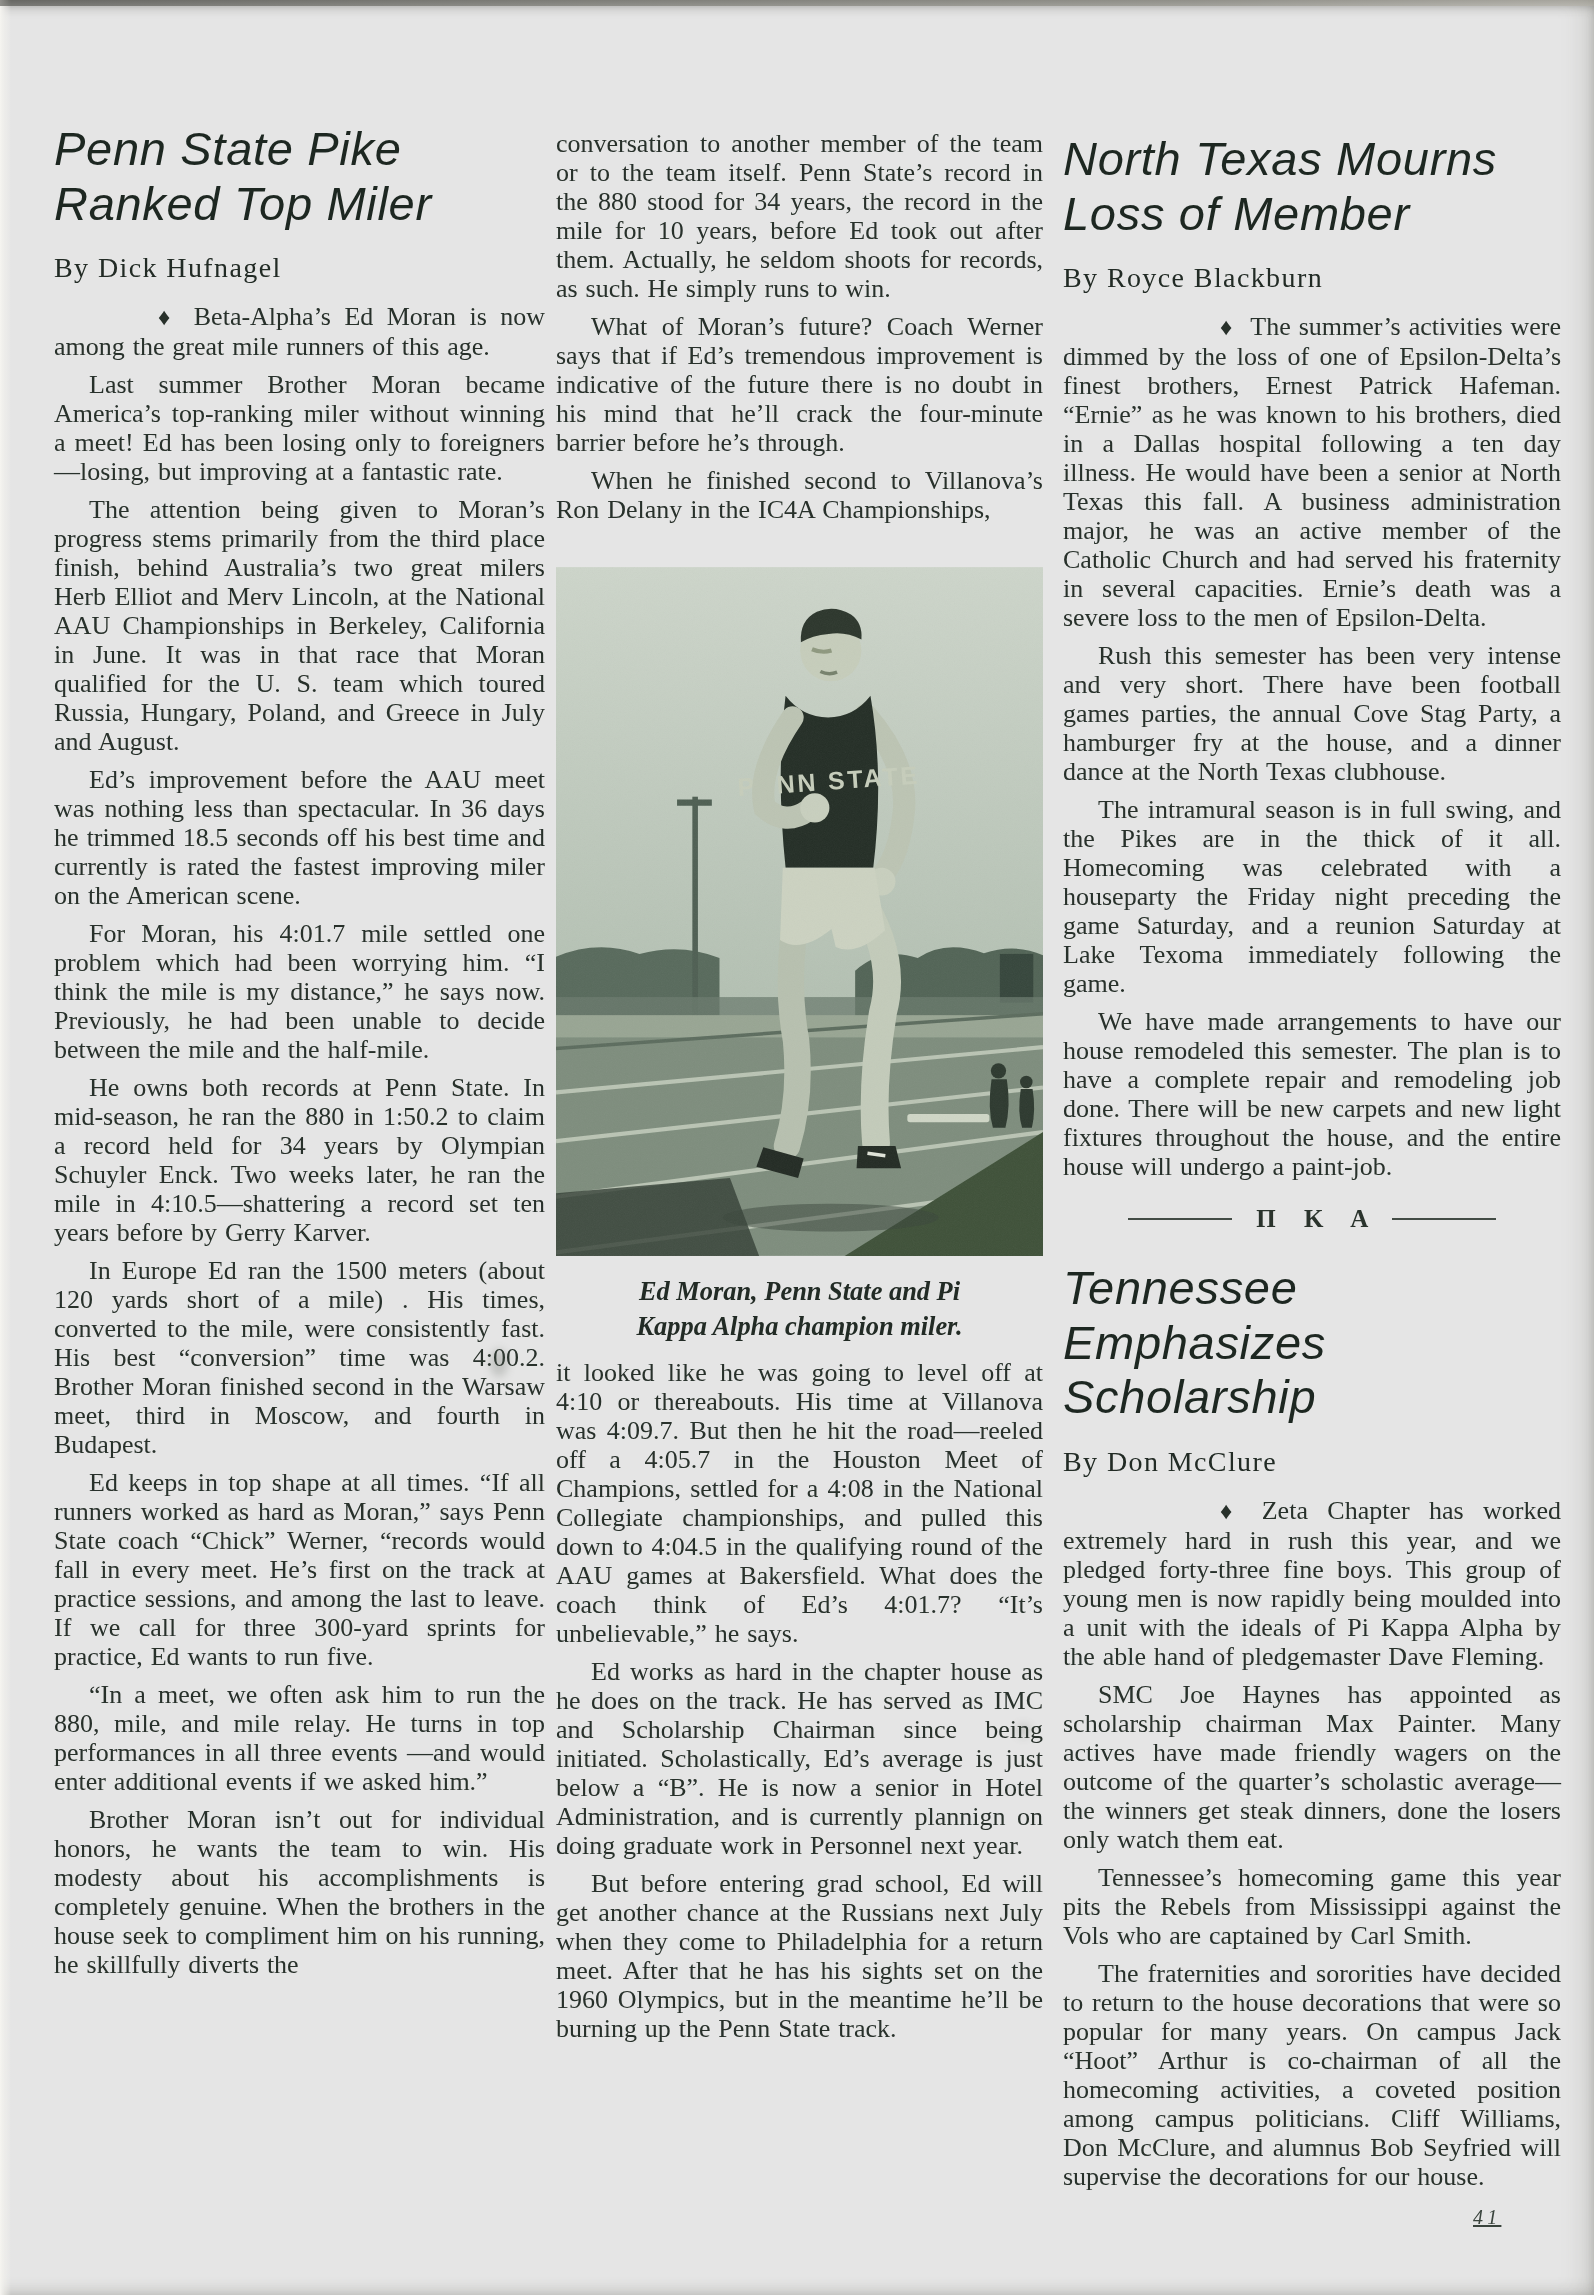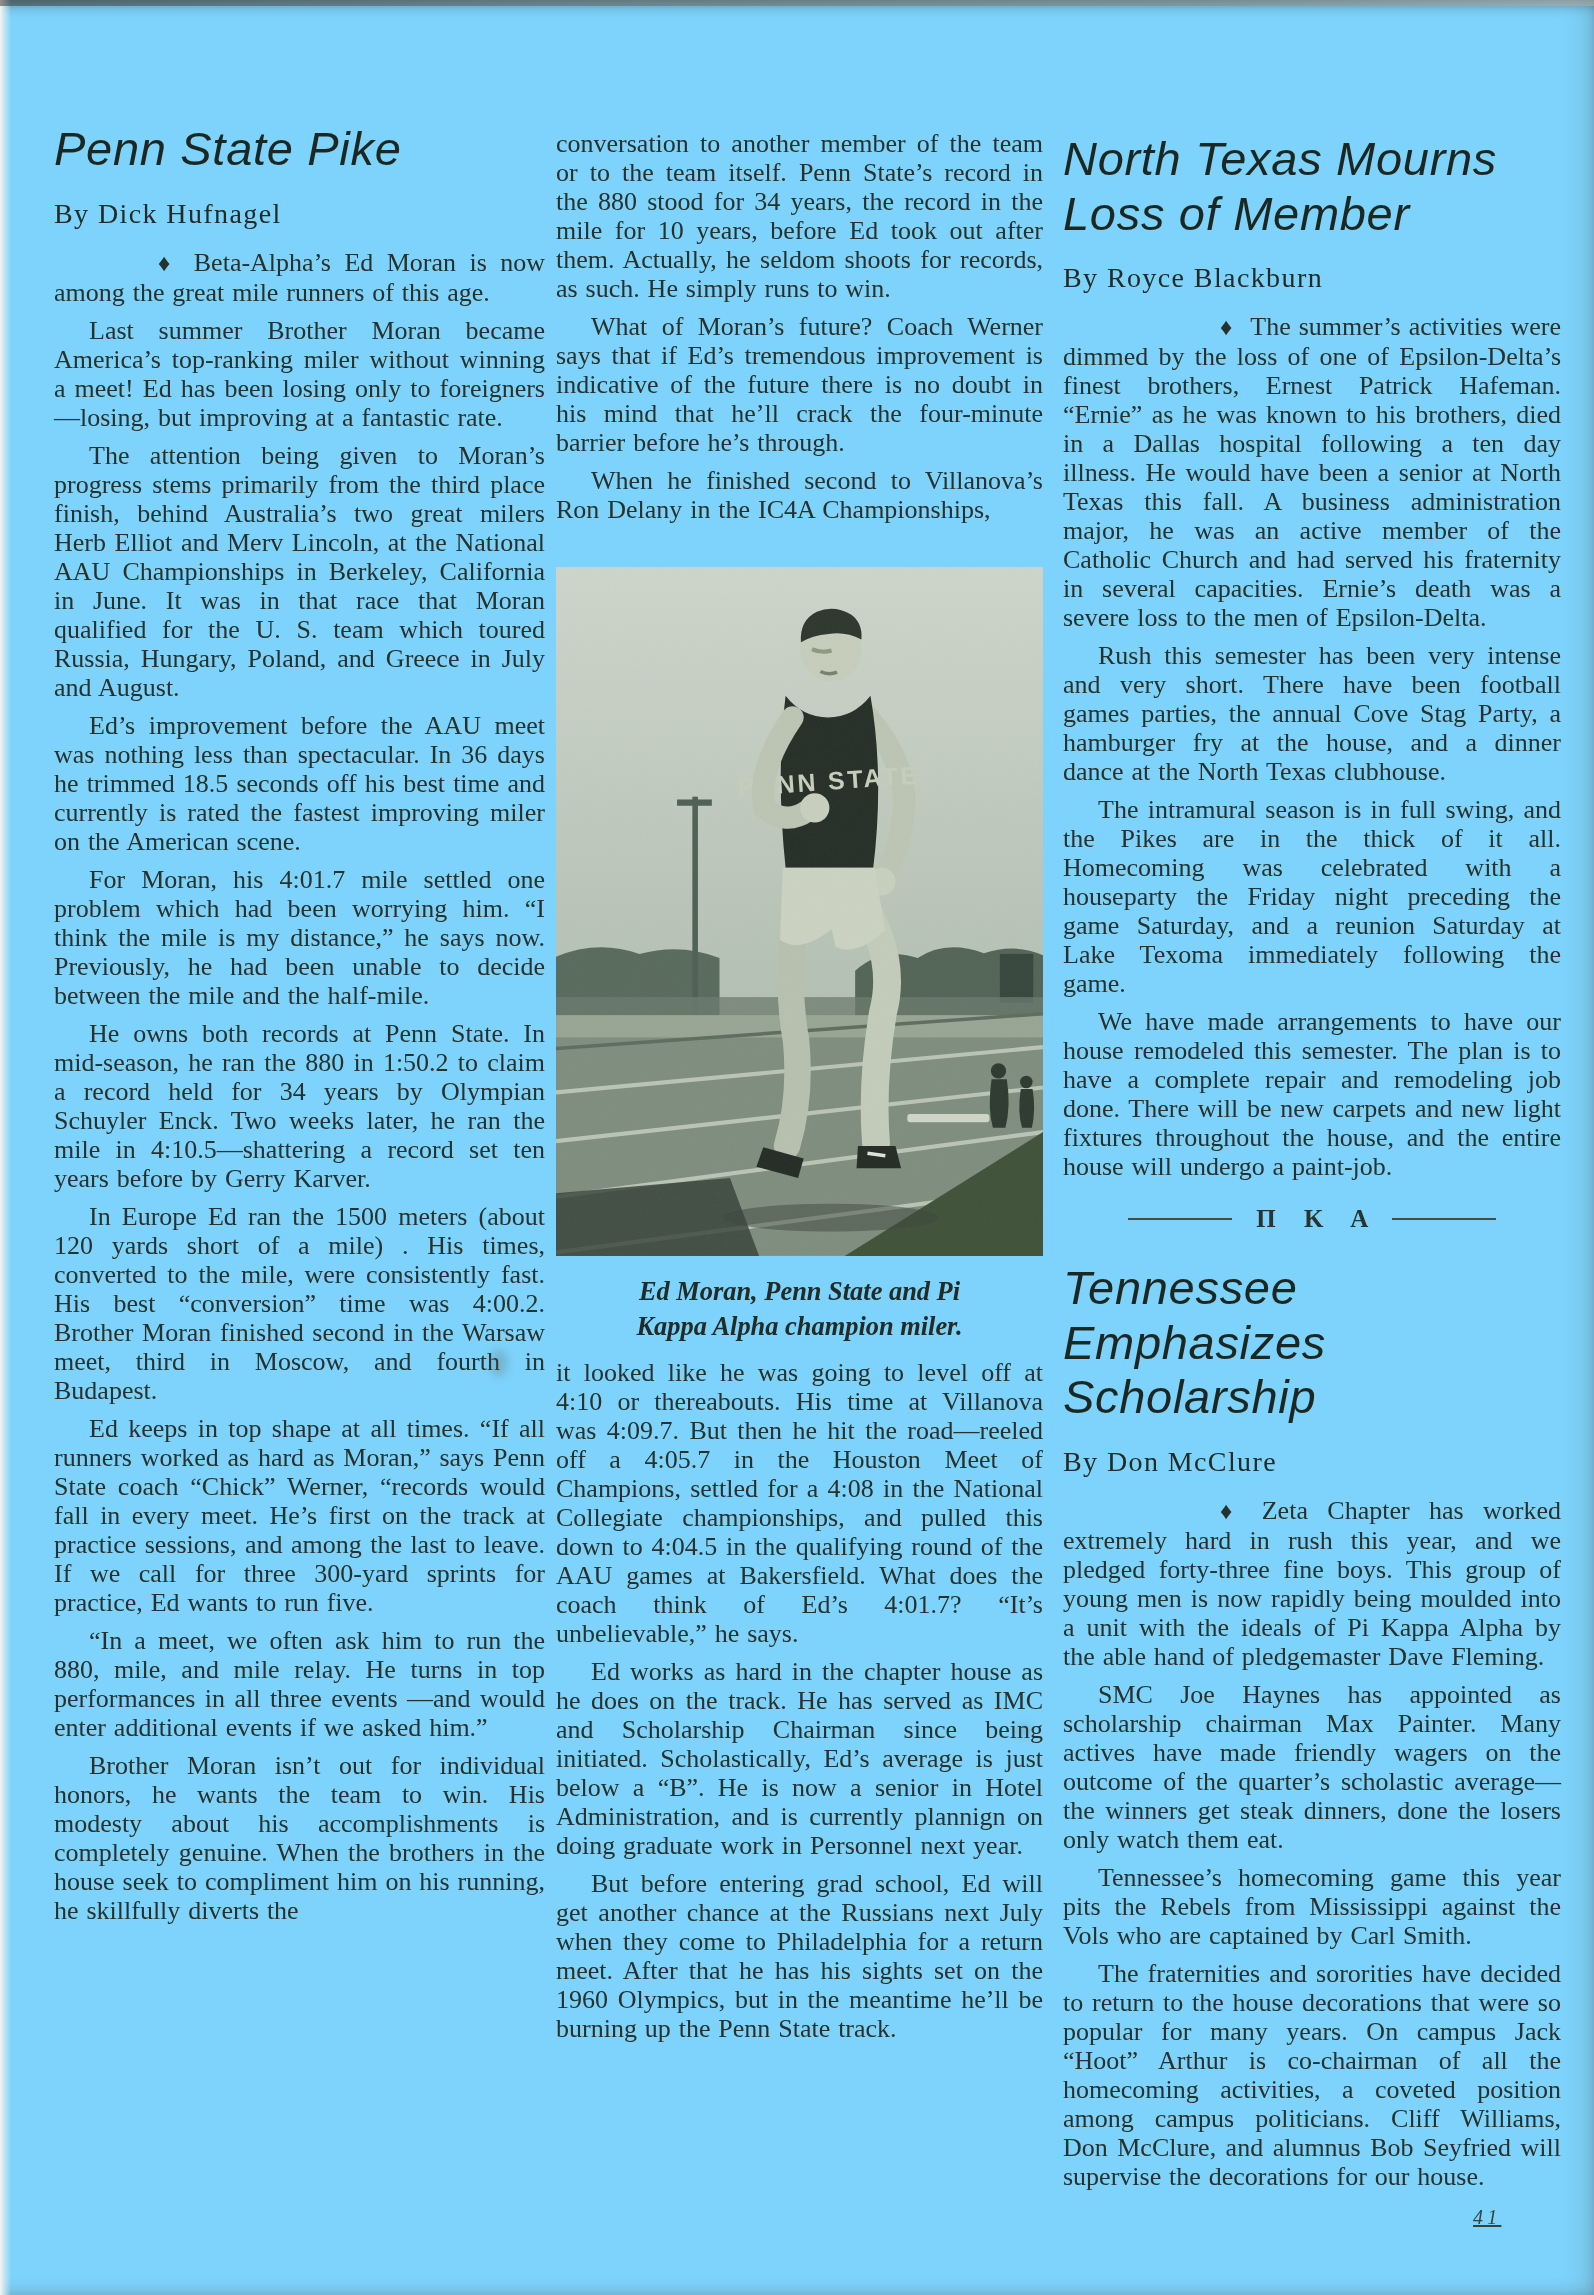--- a/index.html
+++ b/index.html
@@ -1,18 +1,18 @@
 <!DOCTYPE html>
 <html style="font-size:11px"><head>
 <meta charset="utf-8">
 <style>
   html,body{margin:0;padding:0;background:#b8b4ac;}
   .page{
     position:relative;width:1594px;height:2295px;overflow:hidden;
-    background:#7dd3fc;
+    background:#e5e5e5;
     color:#28312b;
     font-family:"Liberation Serif", serif;
     box-shadow: inset 0 11px 14px -8.3px rgba(45,45,38,.6),
                 inset -18px 0 32px -21px rgba(70,70,58,.38),
                 inset 0 -12.5px 18px -14px rgba(70,70,58,.35);
   }
   .page::before{content:"";position:absolute;left:0;top:0;bottom:0;width:11px;
     background:linear-gradient(90deg,#f6f5f1,rgba(246,245,241,0));}
   .page::after{content:"";position:absolute;left:0;top:0;right:0;height:6.3px;
     background:linear-gradient(90deg,#3f3f3a,#6a6a62 40%,#8a897f 75%,#b5b2a7);opacity:.55;}
@@ -58,20 +58,21 @@
   .smudge{position:absolute;border-radius:50%;filter:blur(4.2px);opacity:.25;background:#5a6158;}
 </style>
 </head>
 <body>
 
 <div class="page">
 
   <div class="col col-1">
     <h2 class="headline">
       <span>Penn State Pike</span>
+      <span>Ranked Top Miler</span>
     </h2>
     <div class="byline">By Dick Hufnagel</div>
     <p class="body lead"><span class="diamond">♦</span><span>Beta-Alpha’s Ed Moran is now among the great mile runners of this age.</span></p>
     <p class="body">Last summer Brother Moran became America’s top-ranking miler without winning a meet!  Ed has been losing only to foreigners—losing, but improving at a fantastic rate.</p>
     <p class="body">The attention being given to Moran’s progress stems primarily from the third place finish, behind Australia’s two great milers Herb Elliot and Merv Lincoln, at the National AAU Championships in Berkeley, California in June.  It was in that race that Moran qualified for the U. S. team which toured Russia, Hungary, Poland, and Greece in July and August.</p>
     <p class="body">Ed’s improvement before the AAU meet was nothing less than spectacular. In 36 days he trimmed 18.5 seconds off his best time and currently is rated the fastest improving miler on the American scene.</p>
     <p class="body">For Moran, his 4:01.7 mile settled one problem which had been worrying him. “I think the mile is my distance,” he says now.  Previously, he had been unable to decide between the mile and the half-mile.</p>
     <p class="body">He owns both records at Penn State. In mid-season, he ran the 880 in 1:50.2 to claim a record held for 34 years by Olympian Schuyler Enck.  Two weeks later, he ran the mile in 4:10.5—shattering a record set ten years before by Gerry Karver.</p>
     <p class="body">In Europe Ed ran the 1500 meters (about 120 yards short of a mile) .  His times, converted to the mile, were consistently fast.  His best “conversion” time was 4:00.2.  Brother Moran finished second in the Warsaw meet, third in Moscow, and fourth in Budapest.</p>
     <p class="body">Ed keeps in top shape at all times. “If all runners worked as hard as Moran,” says Penn State coach “Chick” Werner, “records would fall in every meet.  He’s first on the track at practice sessions, and among the last to leave.  If we call for three 300-yard sprints for practice, Ed wants to run five.</p>

